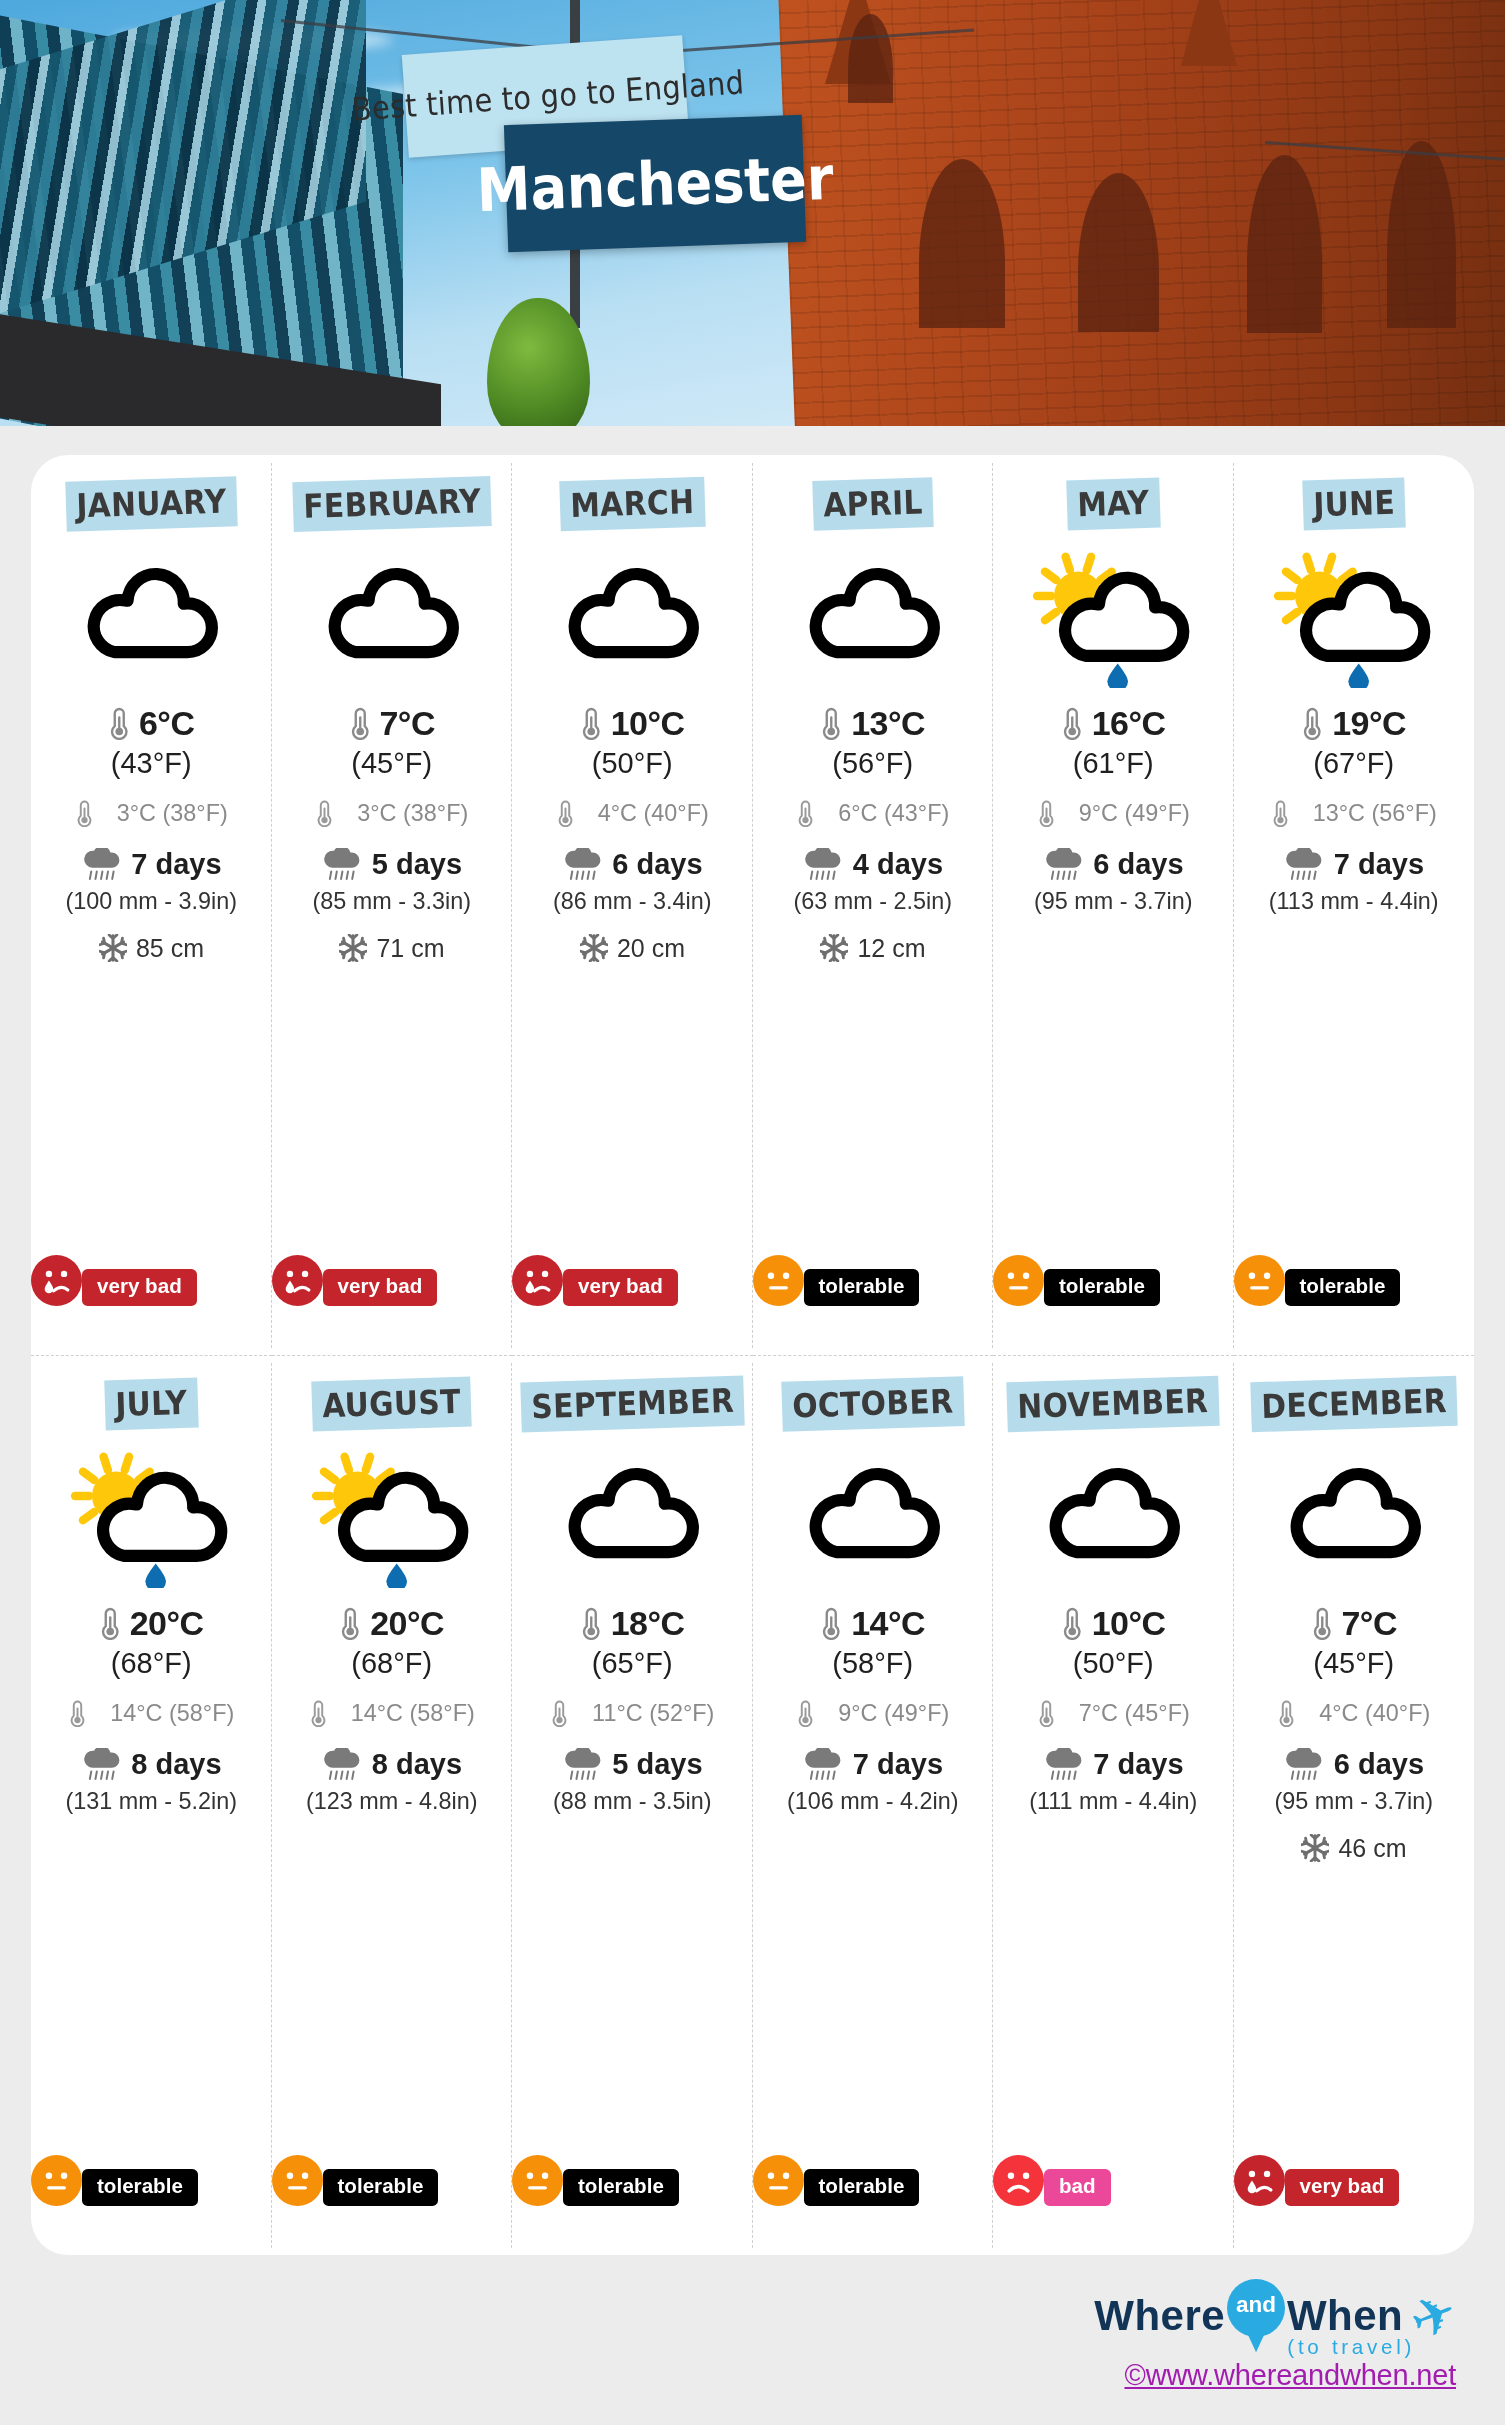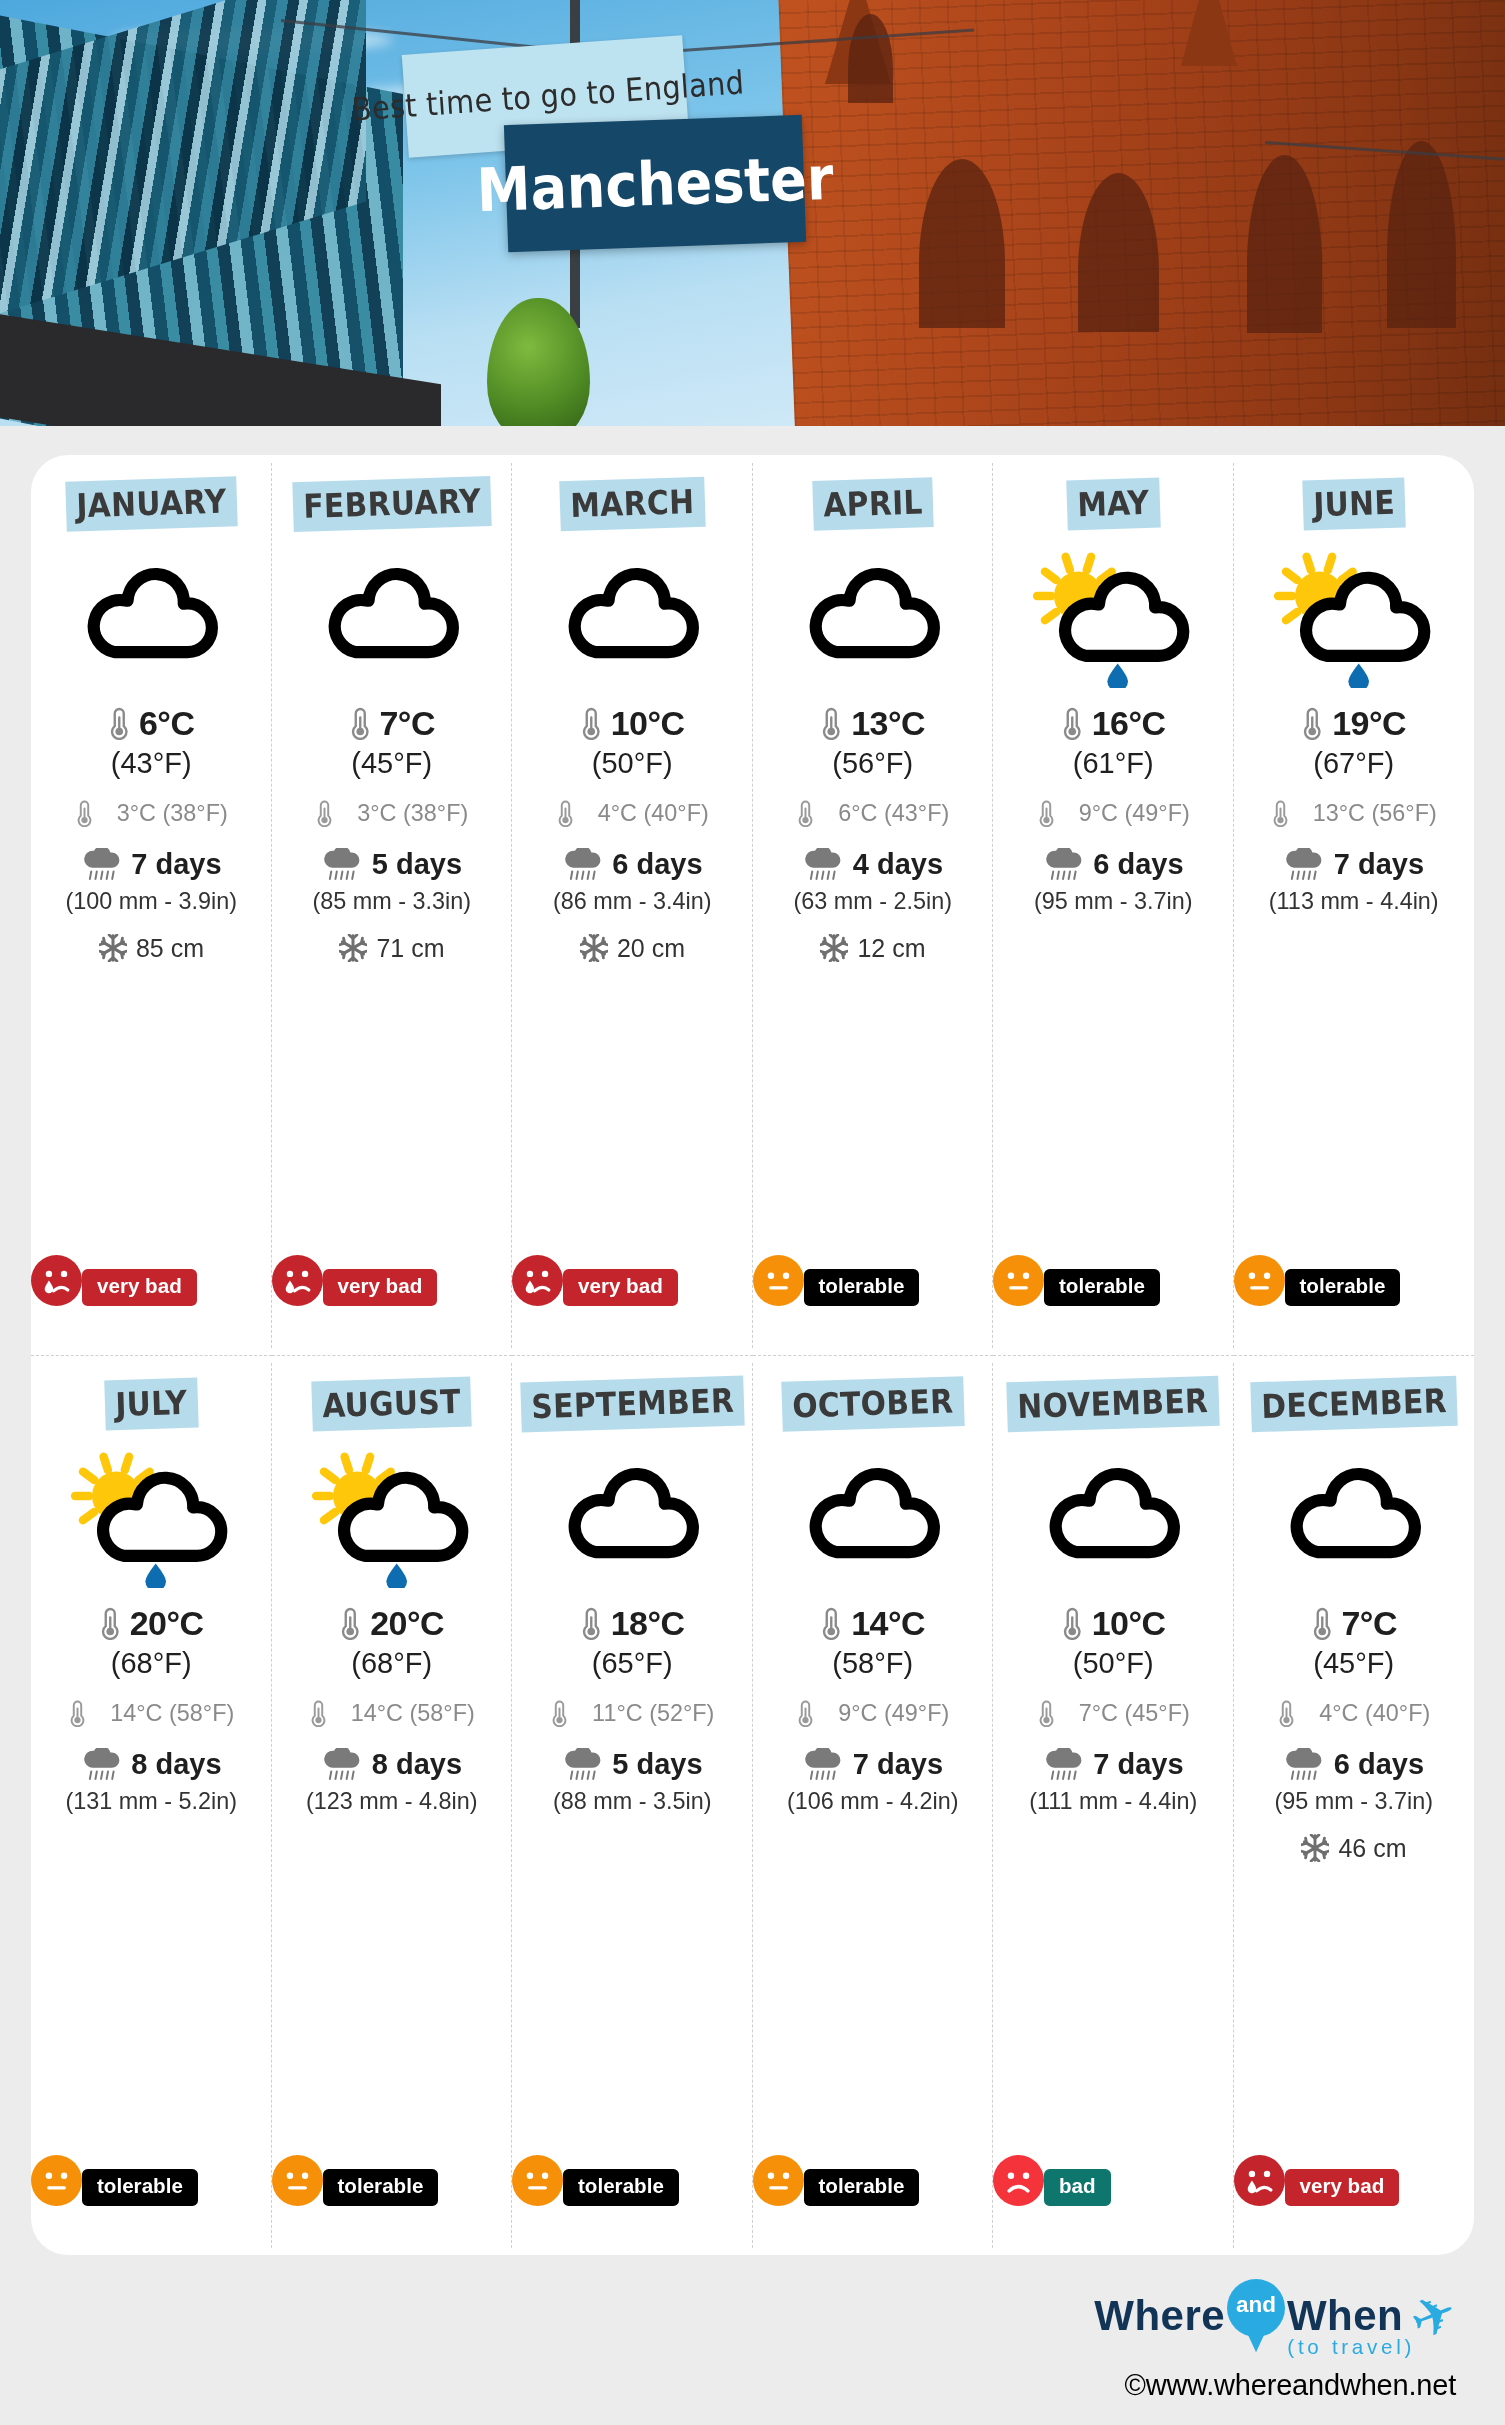--- a/index.html
+++ b/index.html
@@ -258,21 +258,21 @@
     margin-top: 11.2px;
     border-radius: 5.6px;
     padding: 7.5px 15px 9.4px 15px;
     color: #fff;
     font-size: 20.6px;
     font-weight: 700;
     line-height: 1;
     white-space: nowrap;
   }
   .badge.verybad   { background: #C4242B; }
-  .badge.bad       { background: #0f766e; }
+  .badge.bad       { background: #ec4899; }
   .badge.tolerable { background: #000000; }
 
   
   .thermo { display:block; }
 
   
   .footer {
     position: absolute;
     left: 0; top: 2268px;
     width: 1505px; height: 157px; padding-left: 20px;
@@ -316,25 +316,26 @@
   .plane {
     margin-left: 7.5px;
     color: #29ABE2;
     font-size: 54px;
     line-height: 1;
     transform: rotate(-22deg);
     display: inline-block;
   }
   .site-url {
     position: absolute;
-    right: 49px; top: 101px;
-    color: #000000;
+    right: 49px; top: 91px;
+    color: #a21caf;
     font-size: 29px;
     letter-spacing: -0.2px;
     white-space: nowrap;
+    text-decoration: underline;
   }
 </style>
 </head>
 <body>
 
 <div class="hero">
   <div class="hero-sky"></div>
   <div class="hero-cloudwisp" style="left:112px;top:28px;width:281px;height:24.4px;"></div>
   <div class="hero-cloudwisp" style="left:356px;top:84px;width:337px;height:19px;"></div>
   <div class="hero-cloudwisp" style="left:56px;top:122px;width:244px;height:17px;"></div>

